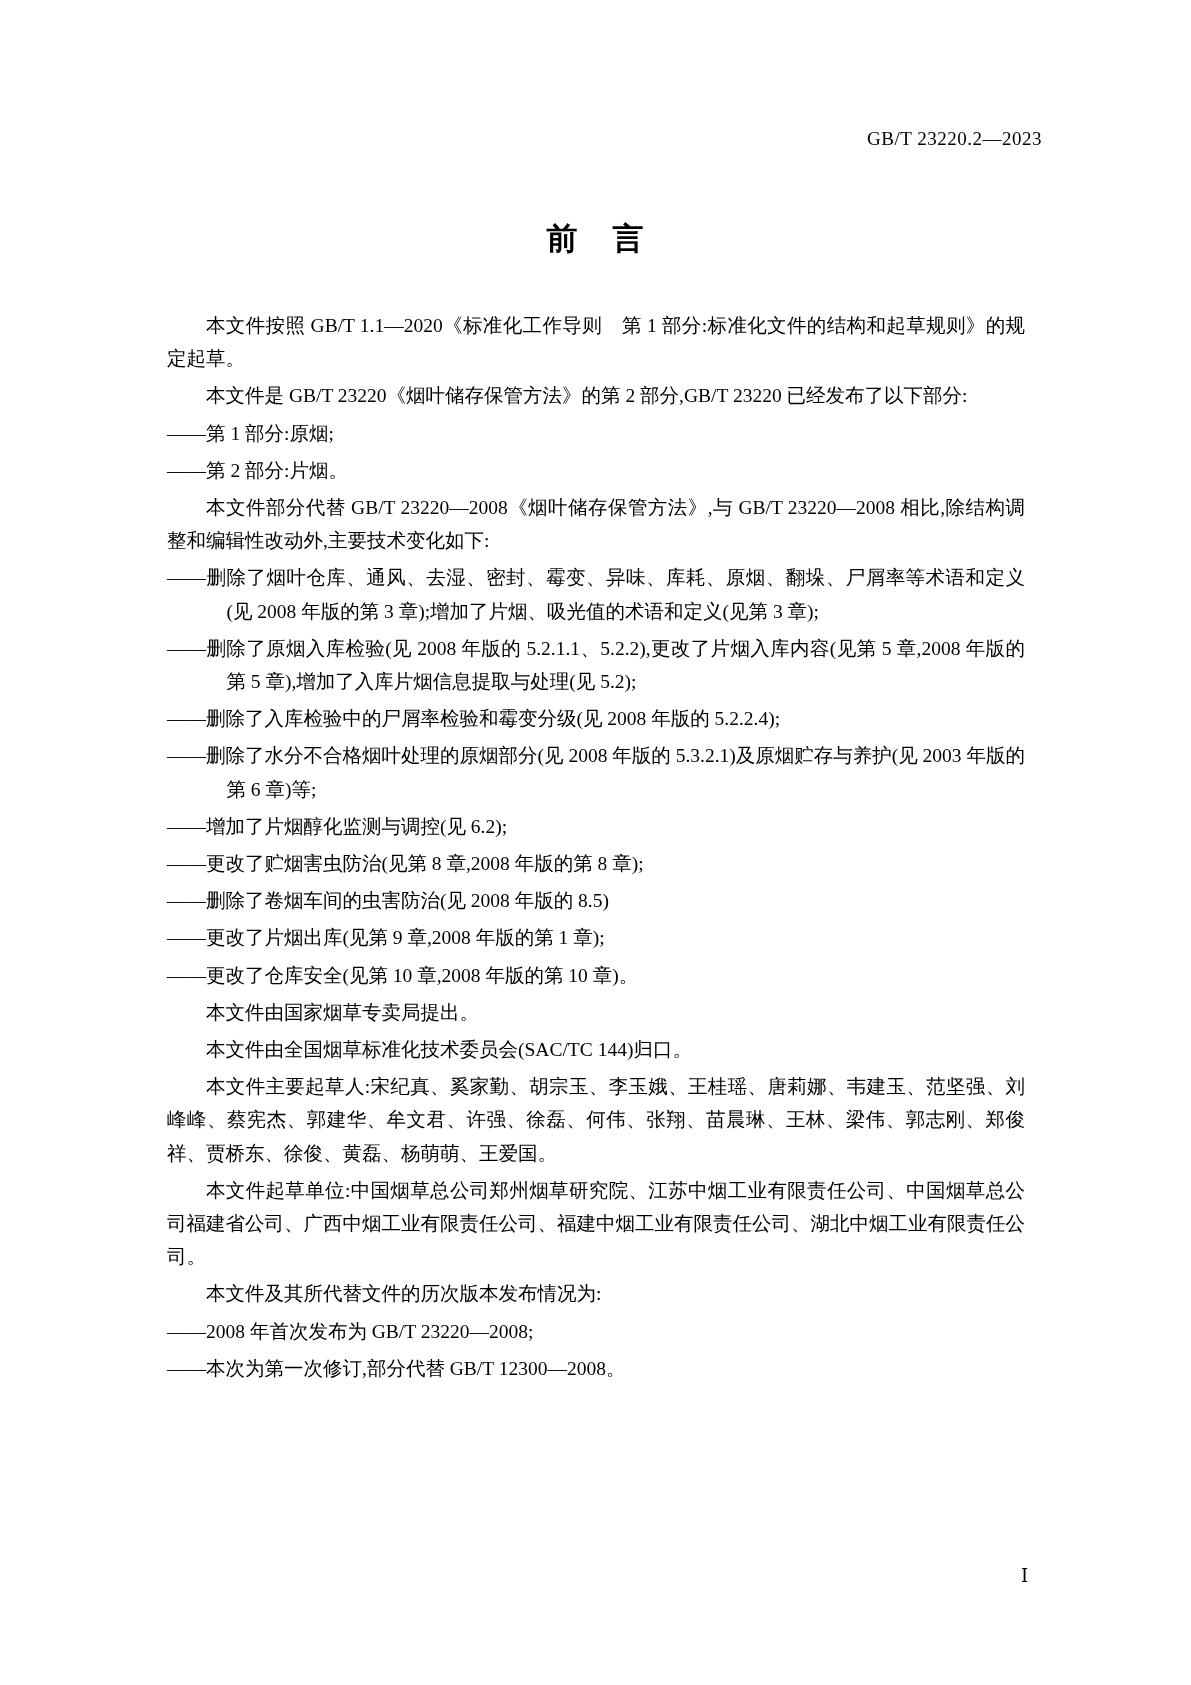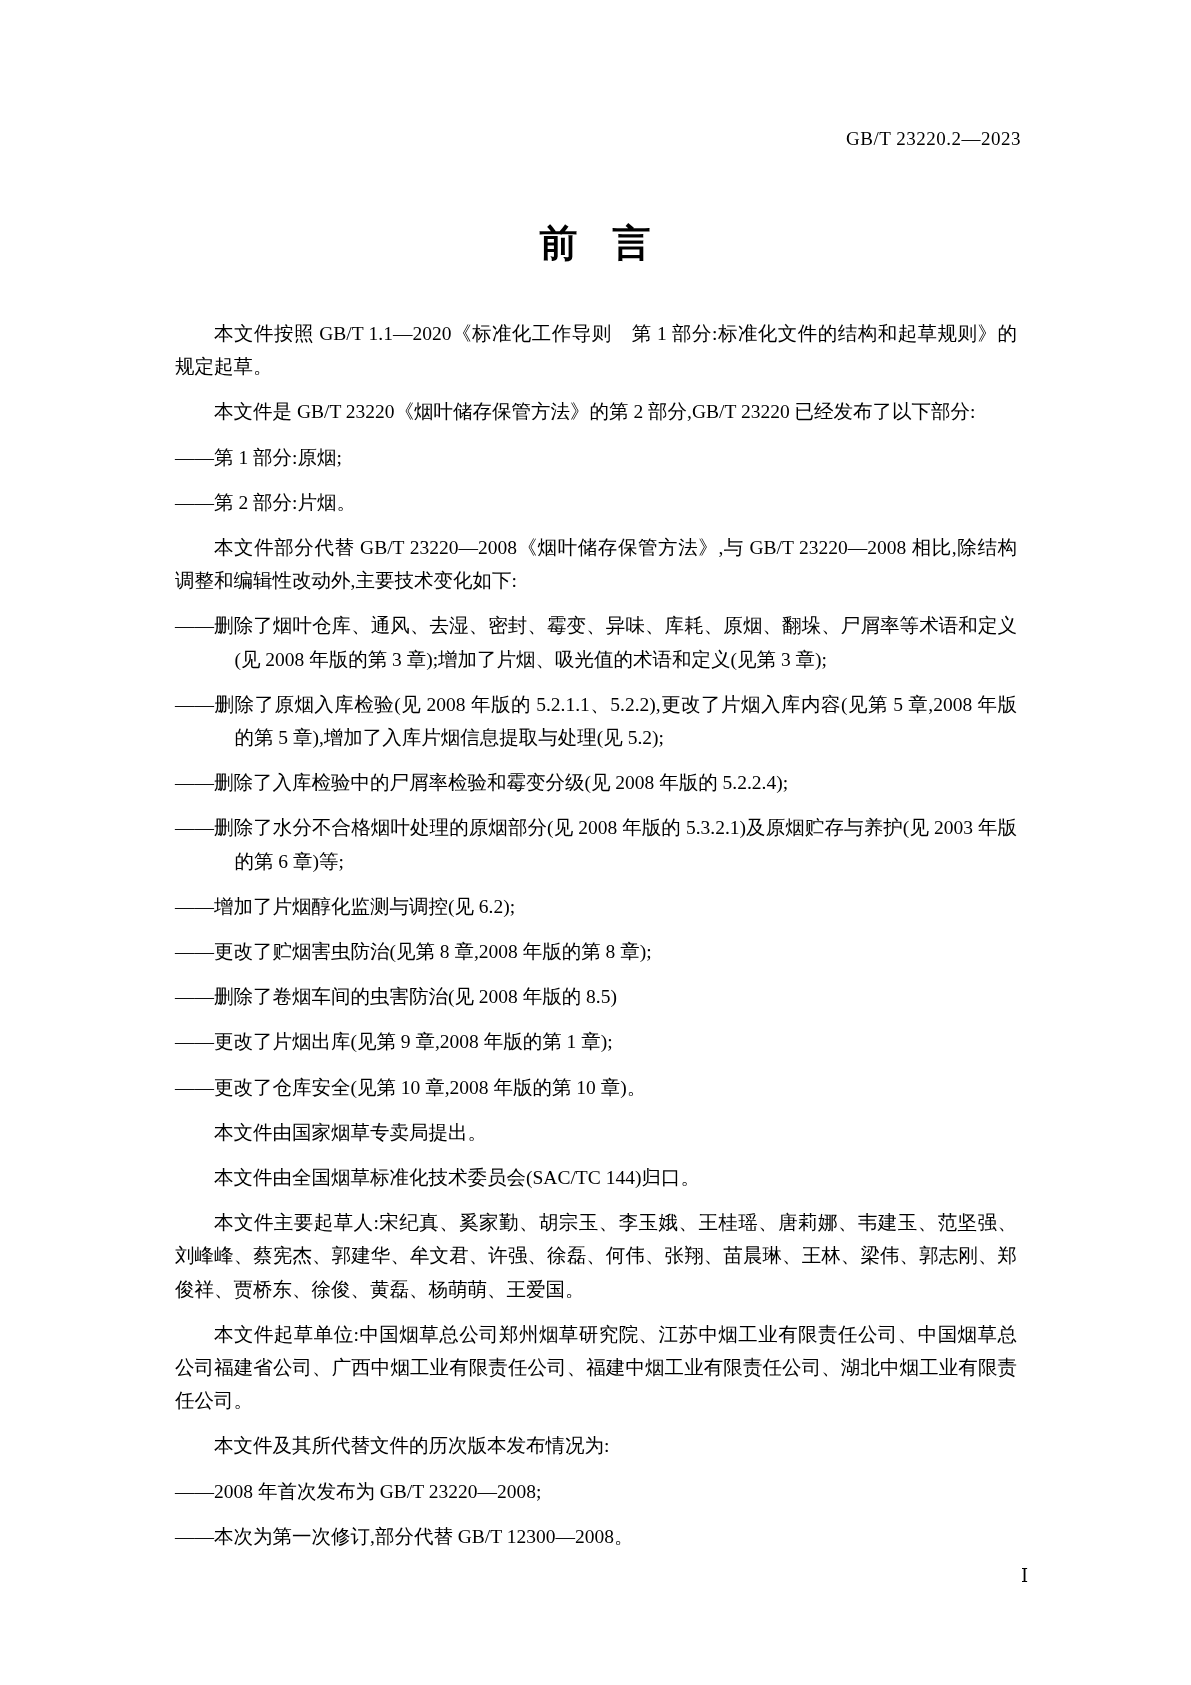--- a/index.html
+++ b/index.html
@@ -13,53 +13,53 @@
     height: 1685px;
     margin: 0 auto;
     background: #ffffff;
     font-family: "Liberation Serif", "DejaVu Serif", serif;
     color: #000000;
     box-sizing: border-box;
   }
   .header {
     position: absolute;
     top: 128px;
-    right: 170px;
+    right: 149px;
     font-size: 19px;
     letter-spacing: 0.5px;
     font-family: "Liberation Serif", "DejaVu Serif", serif;
     white-space: nowrap;
   }
   .doc-title {
     position: absolute;
     top: 218px;
     left: 0;
     width: 100%;
     text-align: center;
-    font-size: 38px;
+    font-size: 31px;
     font-weight: bold;
     letter-spacing: 1px;
     font-family: "DejaVu Serif", "Liberation Serif", serif;
   }
   .doc-title .gap {
     display: inline-block;
     width: 34px;
   }
   .body-text {
     position: absolute;
     top: 305px;
     left: 163px;
     width: 866px;
     font-size: 19.5px;
     line-height: 33.2px;
     text-align: justify;
     text-justify: inter-ideograph;
   }
   p {
-    margin: 12px;
+    margin: 4px;
   }
   .indent {
     text-indent: 2em;
   }
   .dash-item {
     padding-left: 3.05em;
     text-indent: -3.05em;
   }
   .page-number {
     position: absolute;

